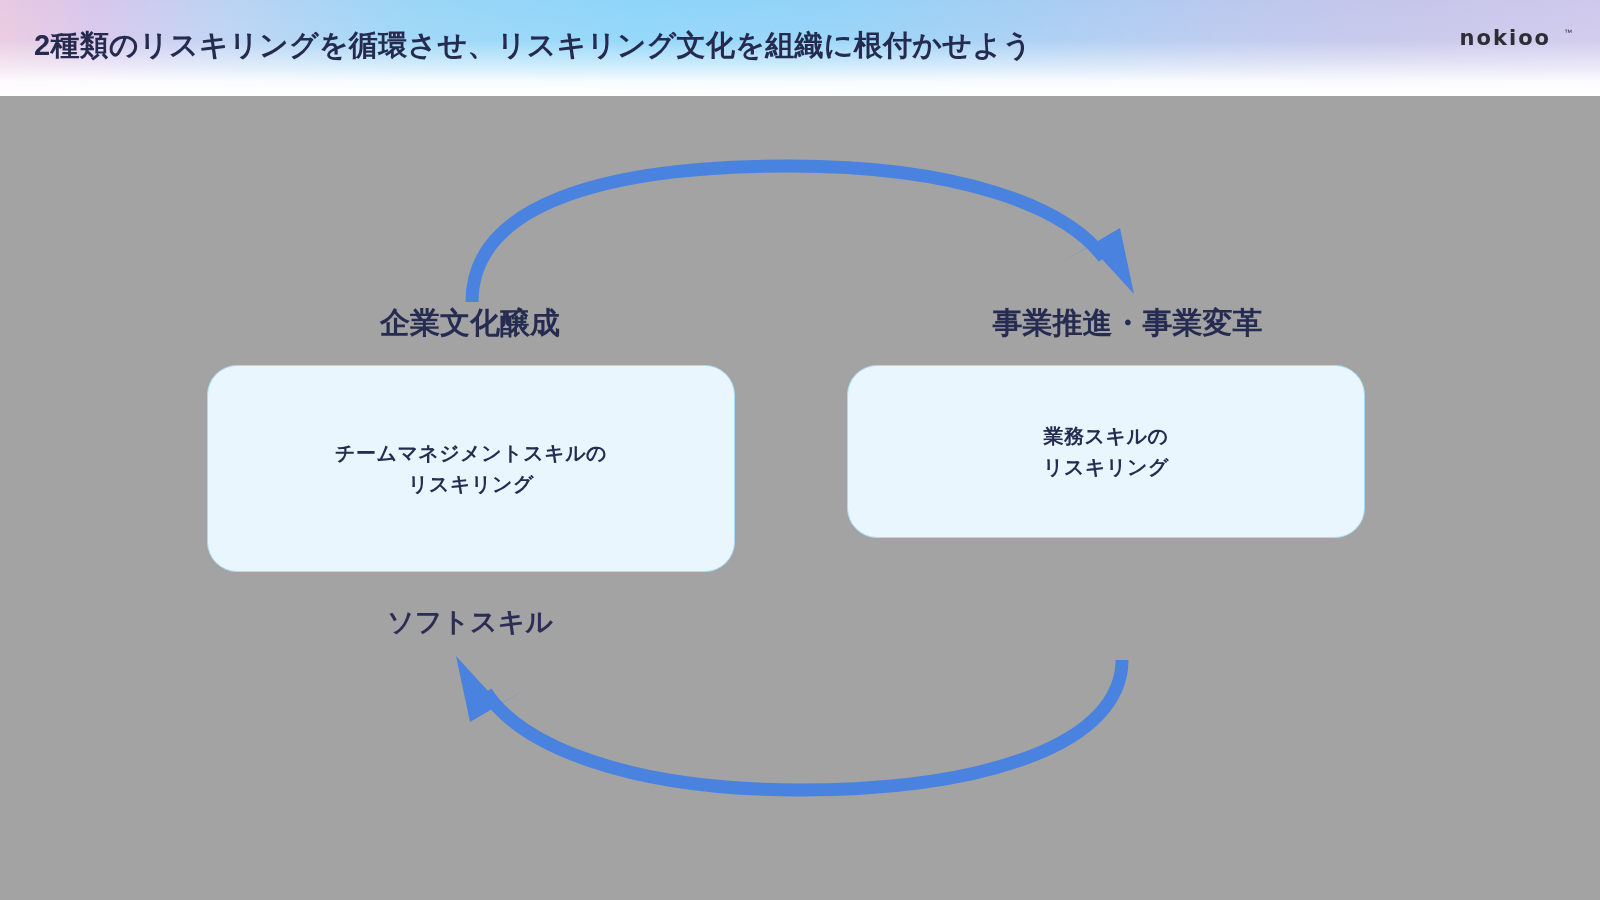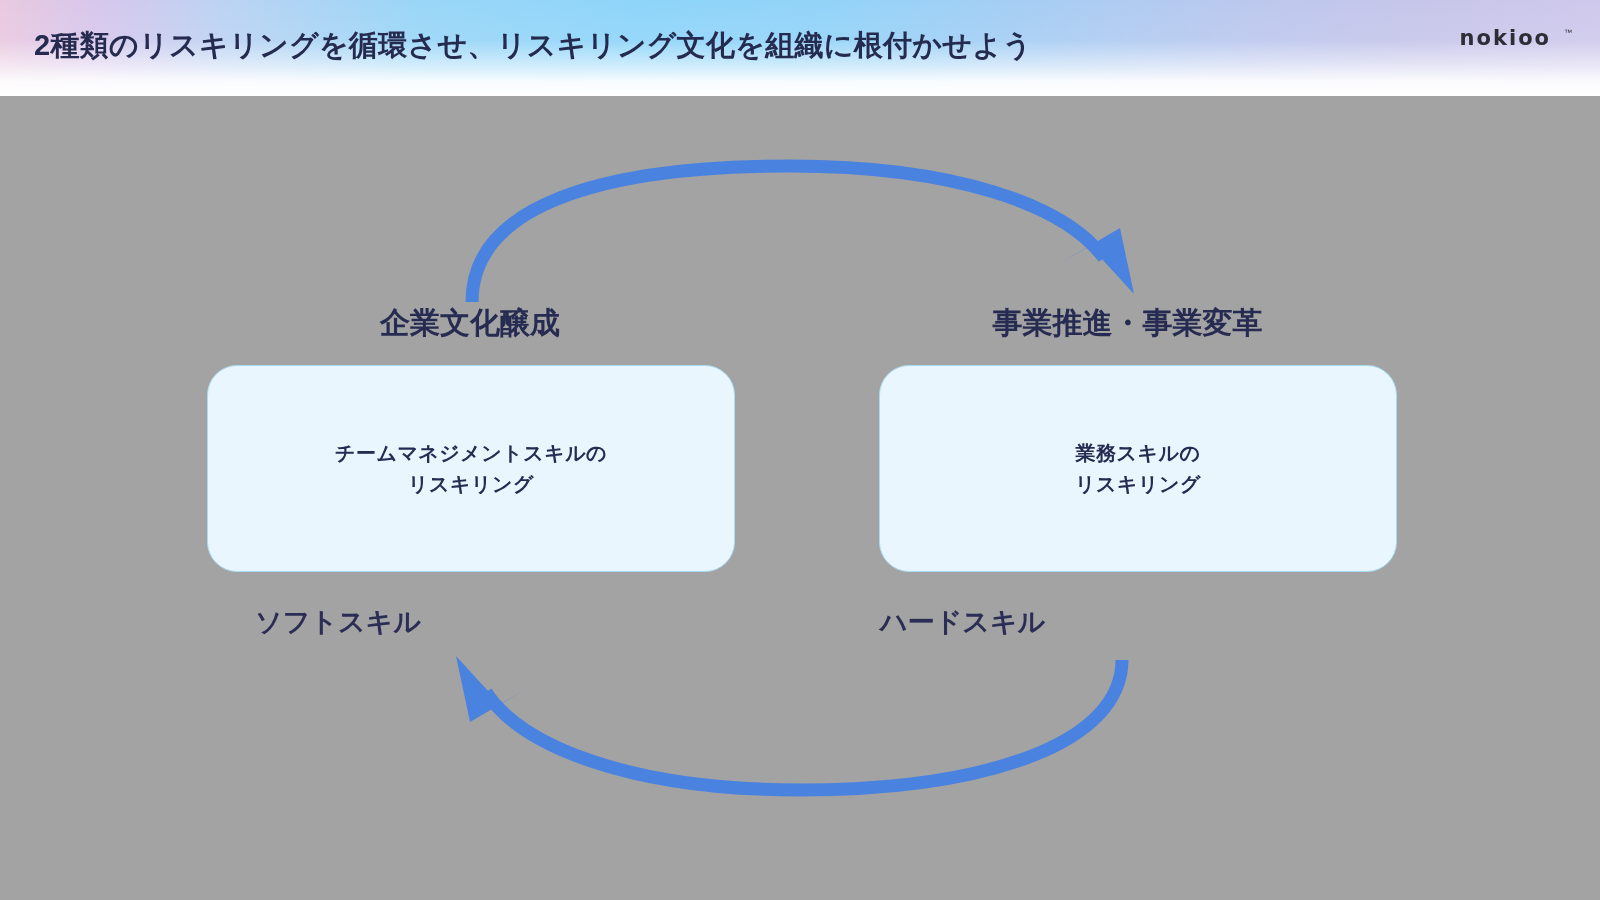--- a/index.html
+++ b/index.html
@@ -116,39 +116,39 @@
     box-sizing: border-box;
     background: #eaf6fd;
     border: 1.6px solid #a7dcf5;
     border-radius: 30px;
     display: flex;
     align-items: center;
     justify-content: center;
     text-align: center;
   }
   .skill-box.left  { left: 207px; top: 365px; width: 528px; height: 207px; }
-  .skill-box.right { left: 847px; top: 365px; width: 518px; height: 207px; margin-left: 32px; }
+  .skill-box.right { left: 847px; top: 365px; width: 518px; height: 173px; }
 
   .skill-box-text {
     font-size: 20px;
     font-weight: 700;
     color: #262b52;
     line-height: 1.52;
     white-space: pre-line;
     letter-spacing: 0.5px;
   }
 
   
   .foot-label {
     position: absolute;
     font-size: 27px;
     font-weight: 700;
     color: #2b2d55;
     white-space: nowrap;
-    text-align: left;
+    text-align: center;
   }
   .foot-label.left  { left: 255px; top: 604px; width: 430px; }
   .foot-label.right { left: 880px; top: 604px; width: 445px; }
 </style>
 </head>
 <body>
 
 <div id="slide">
 
   <div class="header-band"></div>
@@ -186,15 +186,14 @@
 リスキリング</span>
   </div>
 
   <div class="skill-box right">
     <span class="skill-box-text">業務スキルの
 リスキリング</span>
   </div>
 
   <div class="foot-label left">ソフトスキル</div>
 
-  <div class="foot-label right">ハードスキル</div>
 
 </div>
 
 </body></html>

